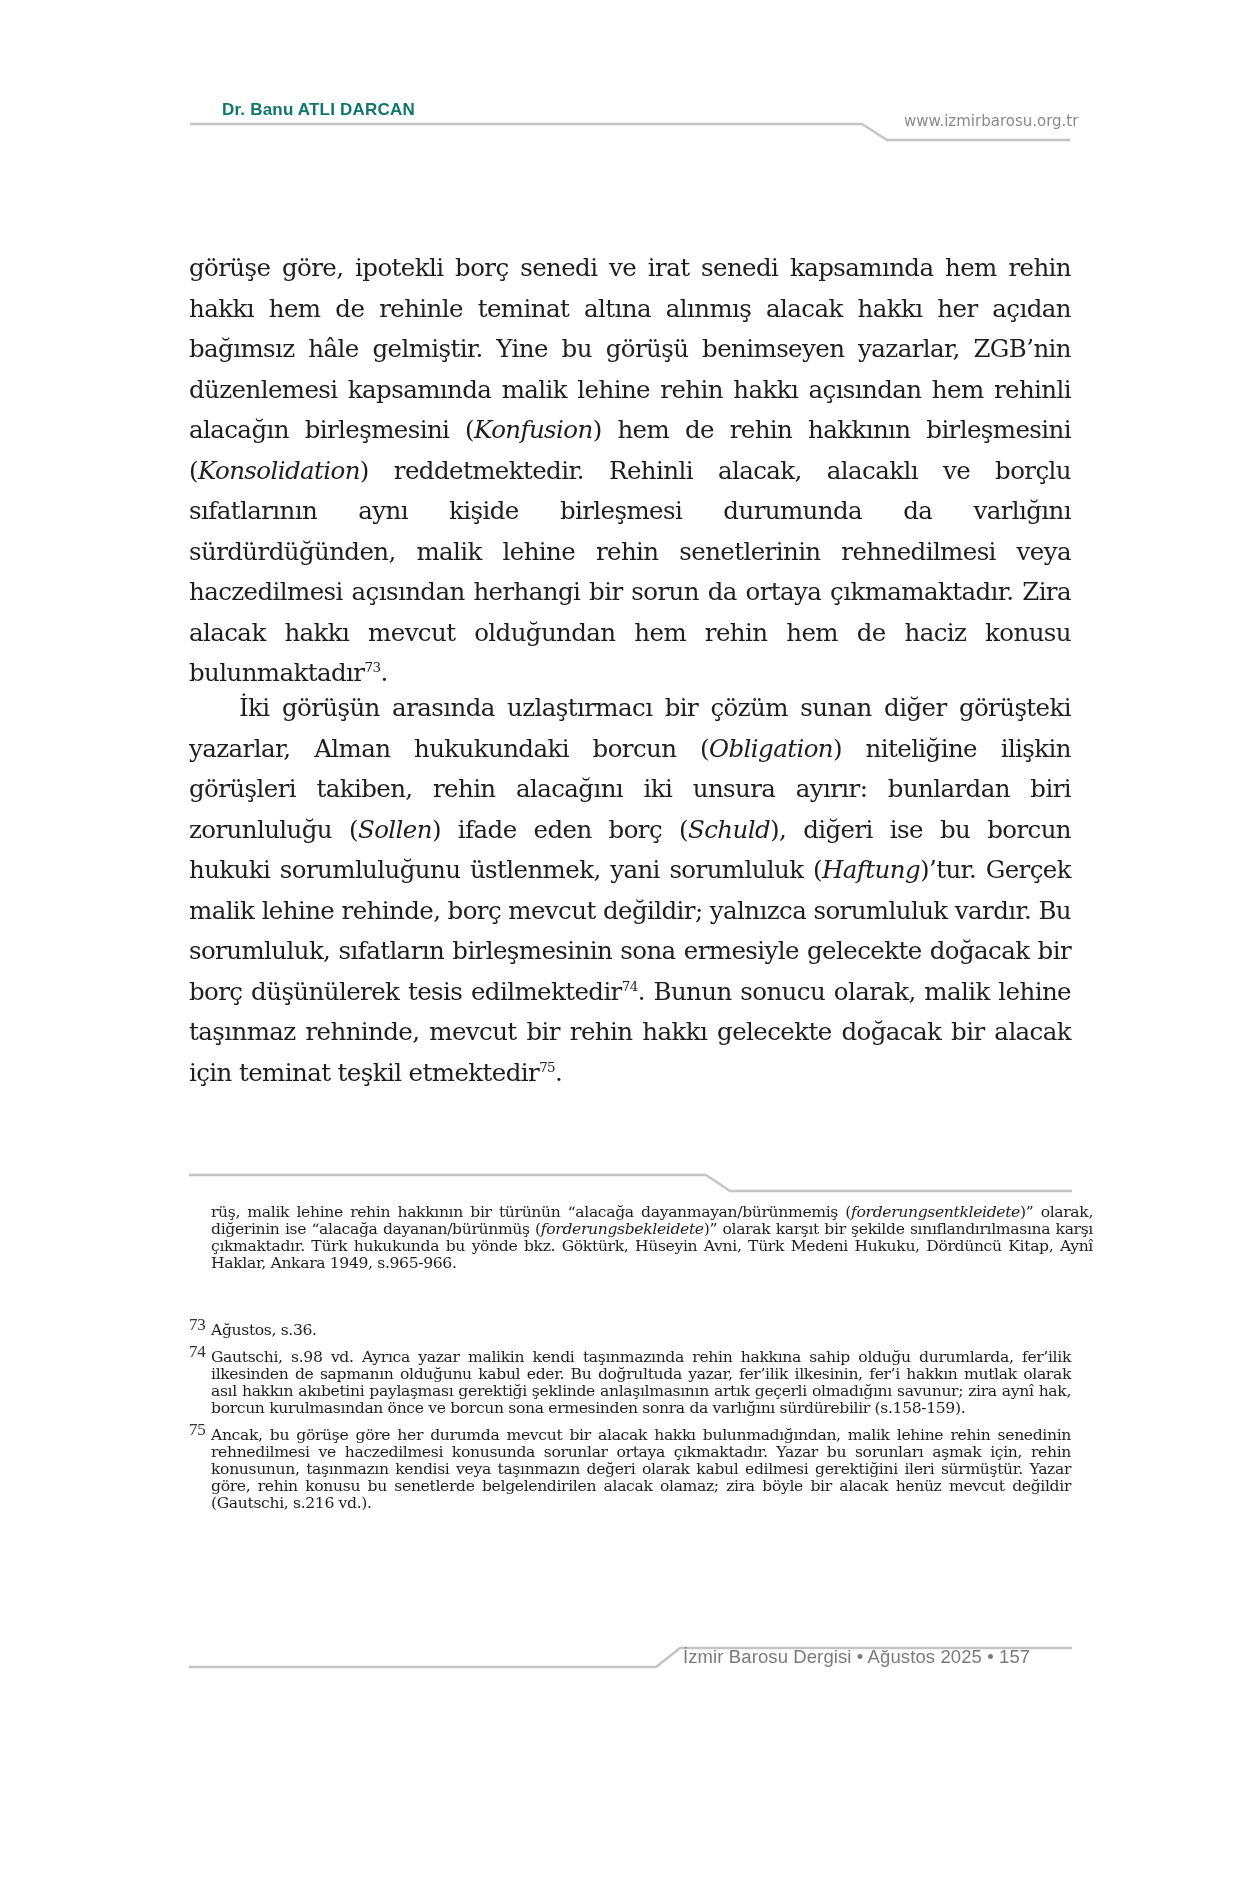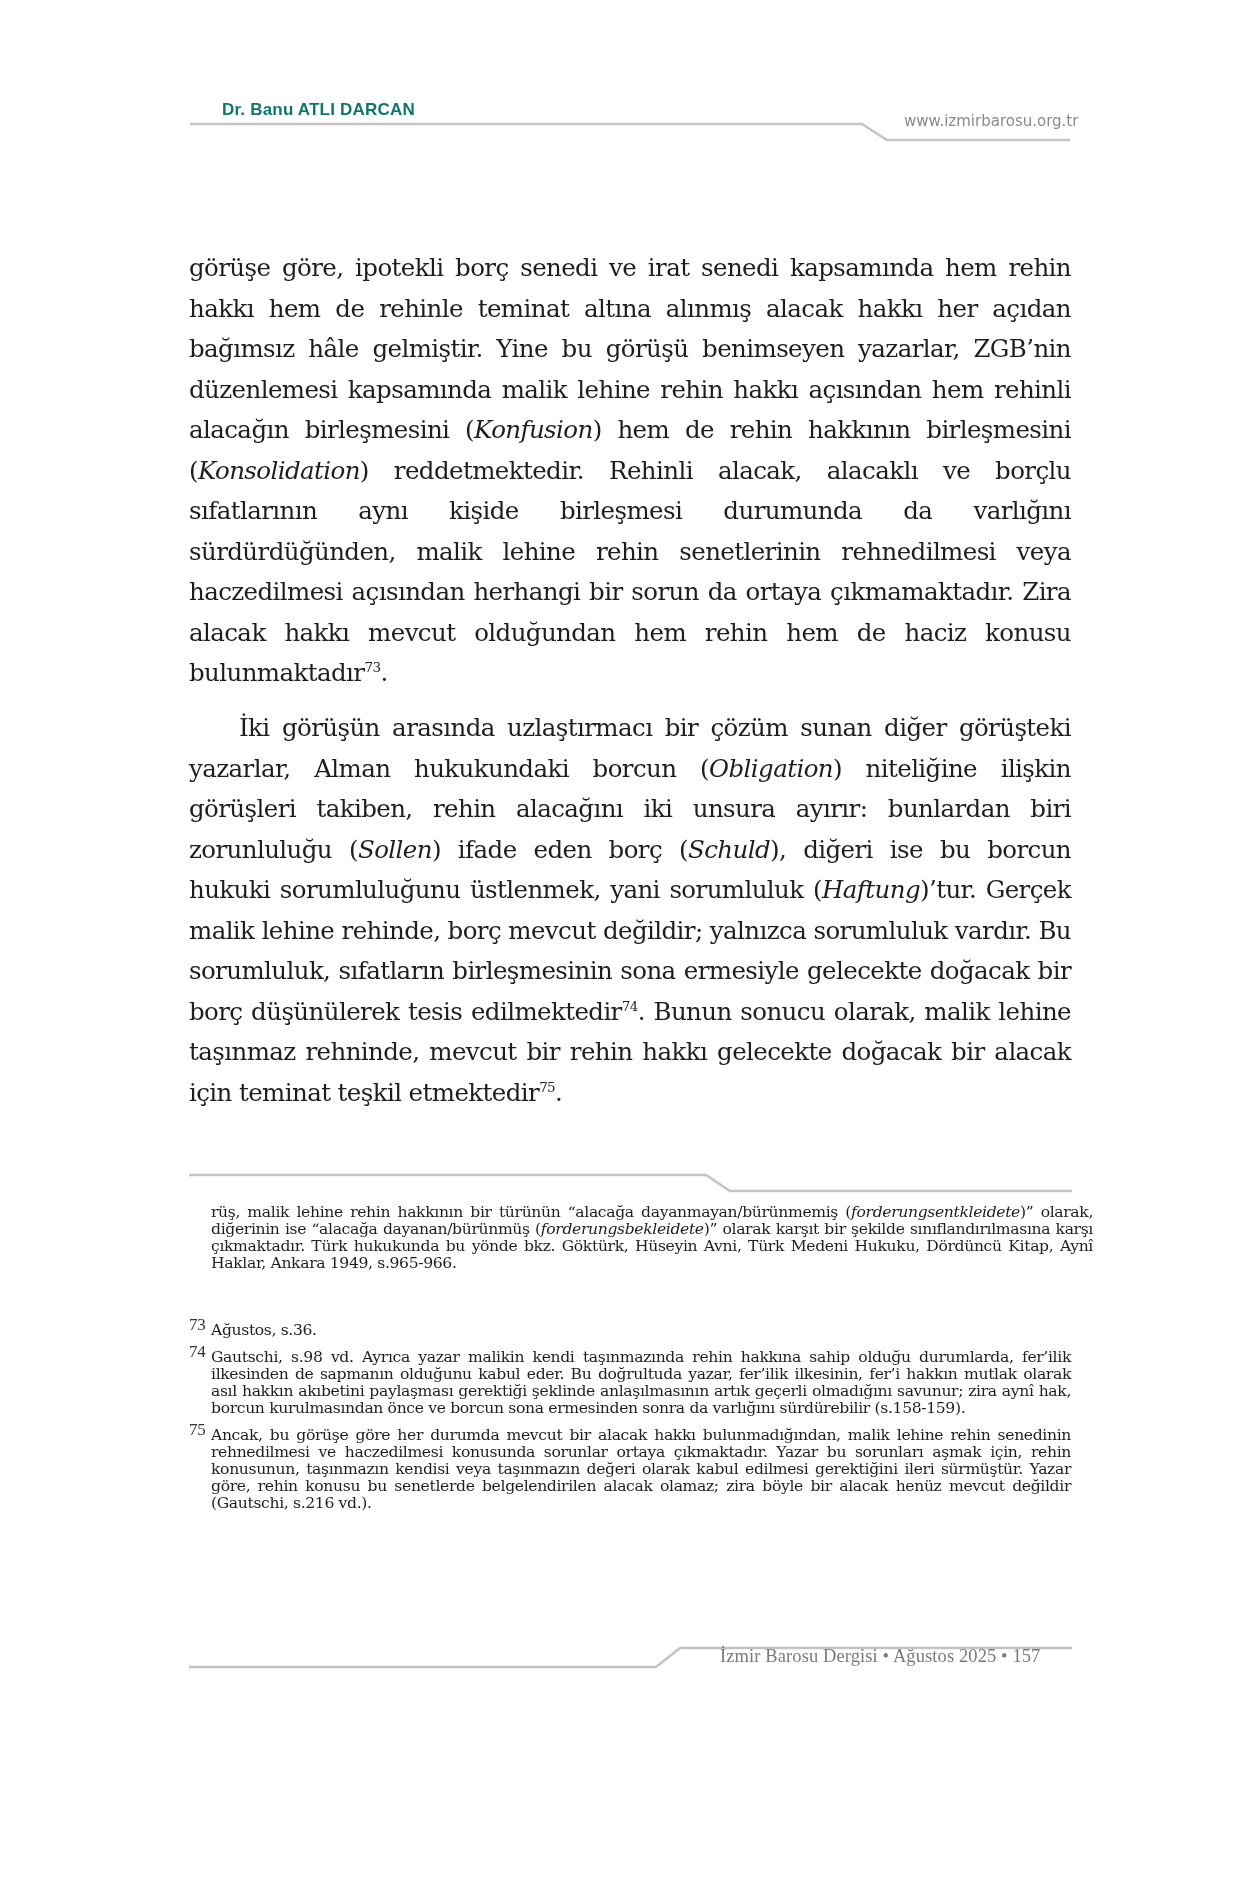--- a/index.html
+++ b/index.html
@@ -8,34 +8,34 @@
 
   
   .hdr-author { position: absolute; left: 190px; top: 100px; font-family: "Liberation Sans", sans-serif; font-weight: bold; font-size: 17px; color: #0f766e; letter-spacing: 0.2px; margin-left: 32px; }
   .hdr-title { position: absolute; left: 190px; top: 128px; font-family: "DejaVu Sans", sans-serif; font-size: 19px; color: #6a6a6a; letter-spacing: 0.3px; }
   .hdr-url { position: absolute; left: 888px; top: 112px; font-family: "DejaVu Sans", sans-serif; font-size: 15px; color: #8a8a8a; margin-left: 16px; }
   .rule { position: absolute; left: 0; top: 0; }
 
   
   .body-text { position: absolute; left: 189px; width: 882px; font-family: "DejaVu Serif", serif; font-size: 24.5px; line-height: 40.5px; color: #1e1e1e; text-align: justify; letter-spacing: -0.6px; }
   .p1 { top: 248px; }
-  .p2 { top: 708px; text-indent: 50px; }
+  .p2 { top: 688px; text-indent: 50px; }
   .body-text em { font-style: italic; }
   sup { font-size: 0.55em; vertical-align: 0.7em; line-height: 0; }
 
   
   .fn-wrap { position: absolute; left: 189px; width: 882px; font-family: "DejaVu Serif", serif; font-size: 15.6px; line-height: 17px; color: #1e1e1e; letter-spacing: -0.35px; }
   .fn-cont { top: 1204px; padding-left: 22px; text-align: justify; }
   .fn { position: relative; padding-left: 22px; text-align: justify; }
   .fn-num { position: absolute; left: 0; top: -6px; font-family: "Liberation Serif", serif; font-size: 17px; color: #333; }
   .fn-list { top: 1322px; }
   .fn + .fn { margin-top: 10px; }
 
   
-  .ftr { position: absolute; left: 683px; top: 1646px; font-family: Liberation Serif, serif; font-size: 18.5px; color: #7a7a7a; letter-spacing: 0.1px; margin-left: 37px; }
+  .ftr { position: absolute; left: 683px; top: 1646px; font-family: Liberation Sans, sans-serif; font-size: 18.5px; color: #7a7a7a; letter-spacing: 0.1px; }
 </style>
 </head>
 <body>
 
 <div class="page">
 
   <div class="hdr-author">Dr. Banu ATLI DARCAN</div>
   <div class="hdr-url">www.izmirbarosu.org.tr</div>
   <svg class="rule" width="1260" height="1890">
 

